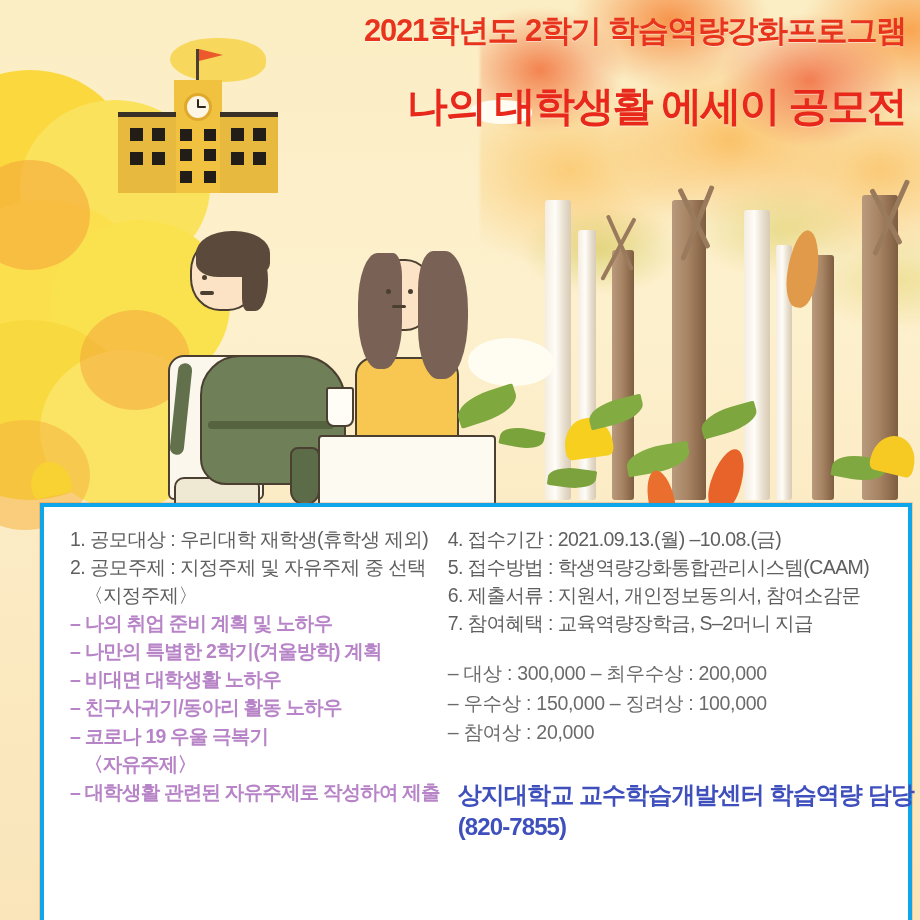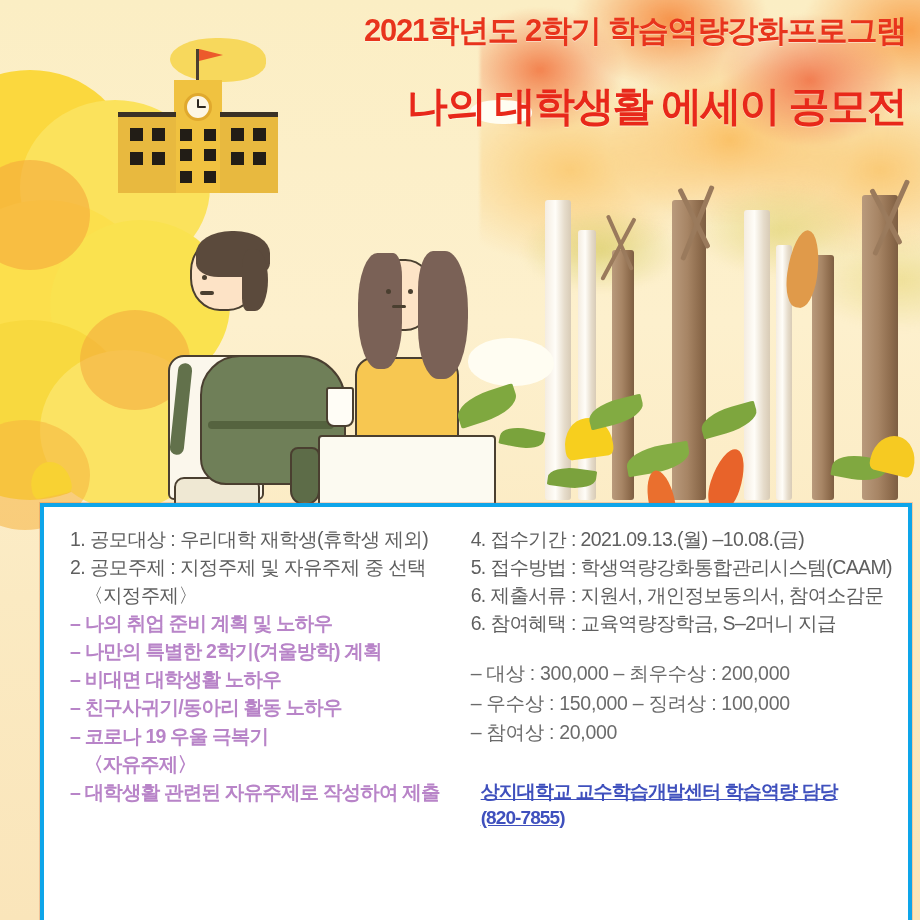--- a/index.html
+++ b/index.html
@@ -120,22 +120,22 @@
   .line.purple { color:#b884c8; font-weight:bold; letter-spacing:-0.8px; }
   .line.indent { padding-left:14px; }
   .spacer-sm { height:10px; }
   .spacer-md { height:22px; }
   .spacer-lg { height:30px; }
 
   .prize-line { color:#6b6b6b; font-size:19.5px; line-height:1.5; letter-spacing:-0.3px; white-space:nowrap; }
   .note { font-size:18px; color:#7c7c7c; letter-spacing:-0.6px; white-space:nowrap; }
   .note .hl { color:#5568c4; }
   .contact {
-    color:#3f50bd; font-weight:bold; font-size:19px; letter-spacing:-0.9px;
-    line-height:1.35; white-space:nowrap;text-decoration:underline;
+    color:#3f50bd; font-weight:bold; font-size:24px; letter-spacing:-0.9px;
+    line-height:1.35; white-space:nowrap;
   }
 </style>
 </head>
 <body>
 
 <div id="poster">
 
   <div class="bg-base"></div>
 
   <div class="canopy"></div>
@@ -267,21 +267,21 @@
         <div class="line purple">– 코로나 19 우울 극복기</div>
         <div class="line purple indent">〈자유주제〉</div>
         <div class="line purple">– 대학생활 관련된 자유주제로 작성하여 제출</div>
         <div class="spacer-lg"></div>
       </div>
 
       <div class="col-r">
         <div class="line">4. 접수기간 : 2021.09.13.(월) –10.08.(금)</div>
         <div class="line">5. 접수방법 : 학생역량강화통합관리시스템(CAAM)</div>
         <div class="line">6. 제출서류 : 지원서, 개인정보동의서, 참여소감문</div>
-        <div class="line">6. 참여혜택 : 교육역량장학금, S–2머니 지급</div>
+        <div class="line">7. 참여혜택 : 교육역량장학금, S–2머니 지급</div>
 
         <div class="spacer-md"></div>
 
         <div class="prize-line">–  대상    :  300,000   – 최우수상 :  200,000</div>
         <div class="prize-line"> – 우수상  :  150,000   – 징려상     :  100,000</div>
         <div class="prize-line">–  참여상 :    20,000</div>
 
         <div class="spacer-md"></div>
 
 

